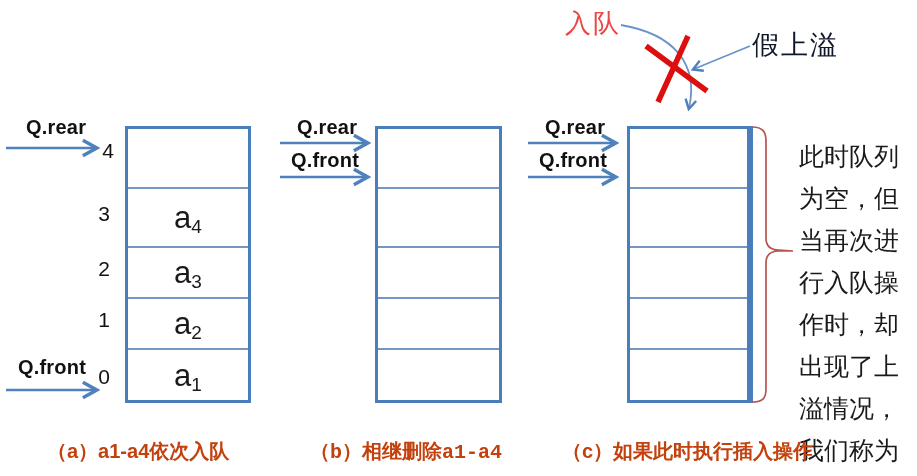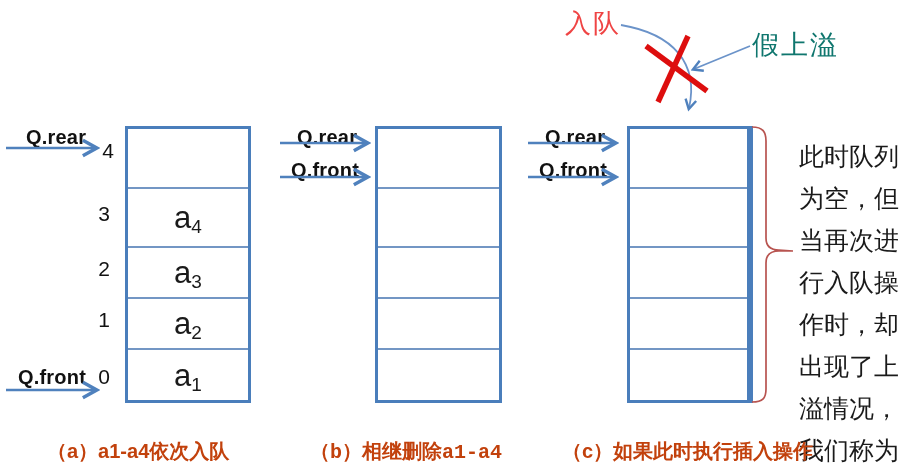--- a/index.html
+++ b/index.html
@@ -22,40 +22,40 @@
   .cell:nth-child(1){height:58px;}
   .cell:nth-child(2){height:59px;}
   .cell:nth-child(3){height:51px;}
   .cell:nth-child(4){height:51px;}
   .cell:nth-child(5){height:52px;}
   .cell + .cell{border-top:2px solid #7396c4;}
   .cell .base{font-size:31px;color:#1a1a1a;line-height:1;}
   .cell .sub{font-size:19px;color:#1a1a1a;position:relative;top:9px;line-height:1;}
 
   
-  .plabel{position:absolute;font-size:20px;font-weight:600;color:#111;z-index:2;letter-spacing:.2px;margin-top:10px;}
+  .plabel{position:absolute;font-size:20px;font-weight:600;color:#111;z-index:2;letter-spacing:.2px;}
   .rear-a{left:26px;top:116px;}
   .front-a{left:18px;top:356px;}
   .rear-b{left:297px;top:116px;}
   .front-b{left:291px;top:149px;}
   .rear-c{left:545px;top:116px;}
   .front-c{left:539px;top:149px;}
 
   
   .idx{position:absolute;width:26px;text-align:center;font-size:21px;color:#111;z-index:2;}
   .idx-4{left:95px;top:139px;}
   .idx-3{left:91px;top:202px;}
   .idx-2{left:91px;top:257px;}
   .idx-1{left:91px;top:308px;}
   .idx-0{left:91px;top:365px;}
 
   
   .enqueue{position:absolute;left:565px;top:6px;font-size:26px;color:#ef4444;
     font-family:"Liberation Serif",serif;z-index:2;letter-spacing:2px;}
-  .false-overflow{position:absolute;left:752px;top:27px;font-size:27px;color:#0f766e;
+  .false-overflow{position:absolute;left:752px;top:27px;font-size:27px;color:#0f172a;
     font-family:"Liberation Serif",serif;z-index:2;letter-spacing:2px;}
 
   
   .side-note{
     position:absolute;left:799px;top:136px;z-index:2;
     font-family:"Liberation Serif",serif;font-size:25px;line-height:42px;color:#1a1a1a;
     white-space:pre;
   }
 
   

